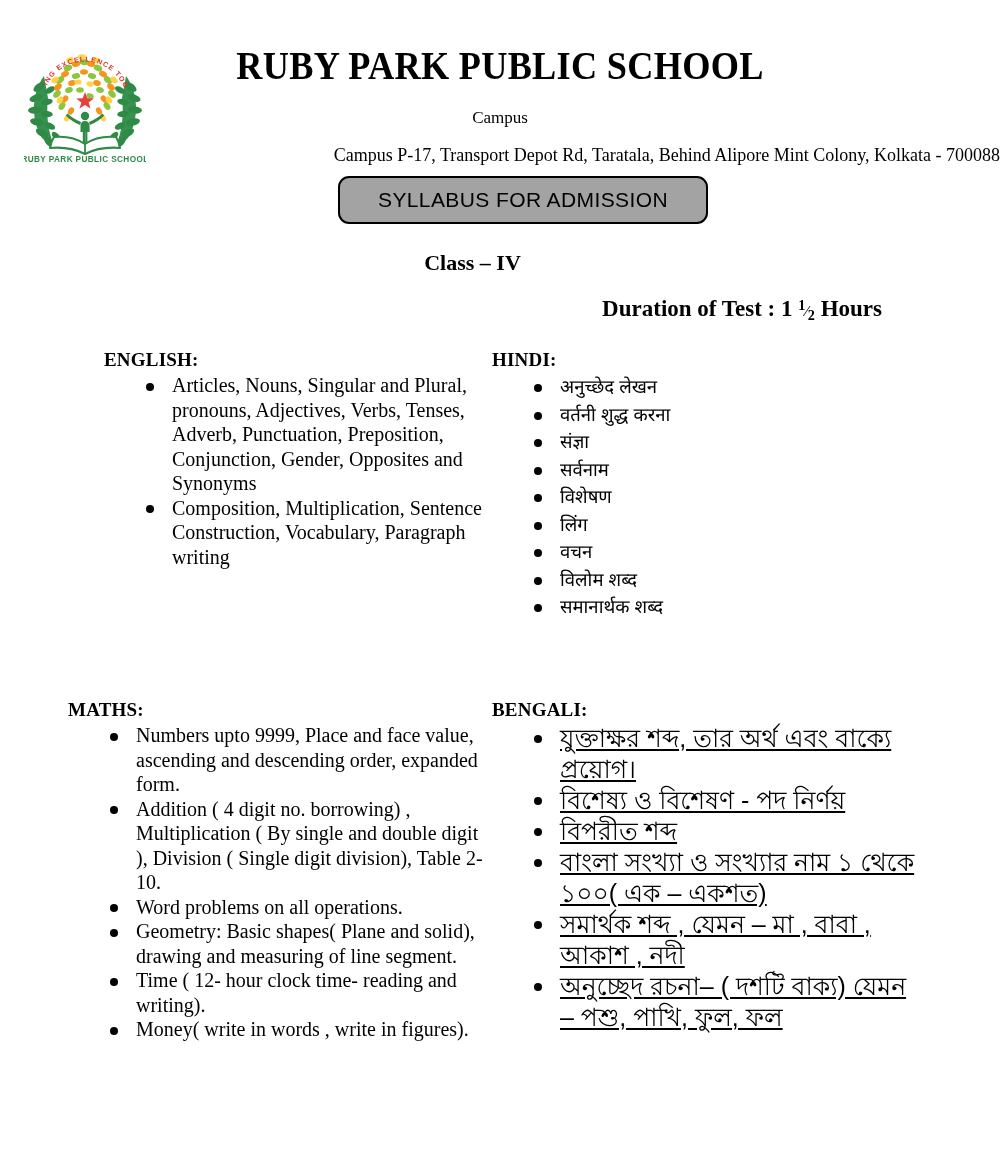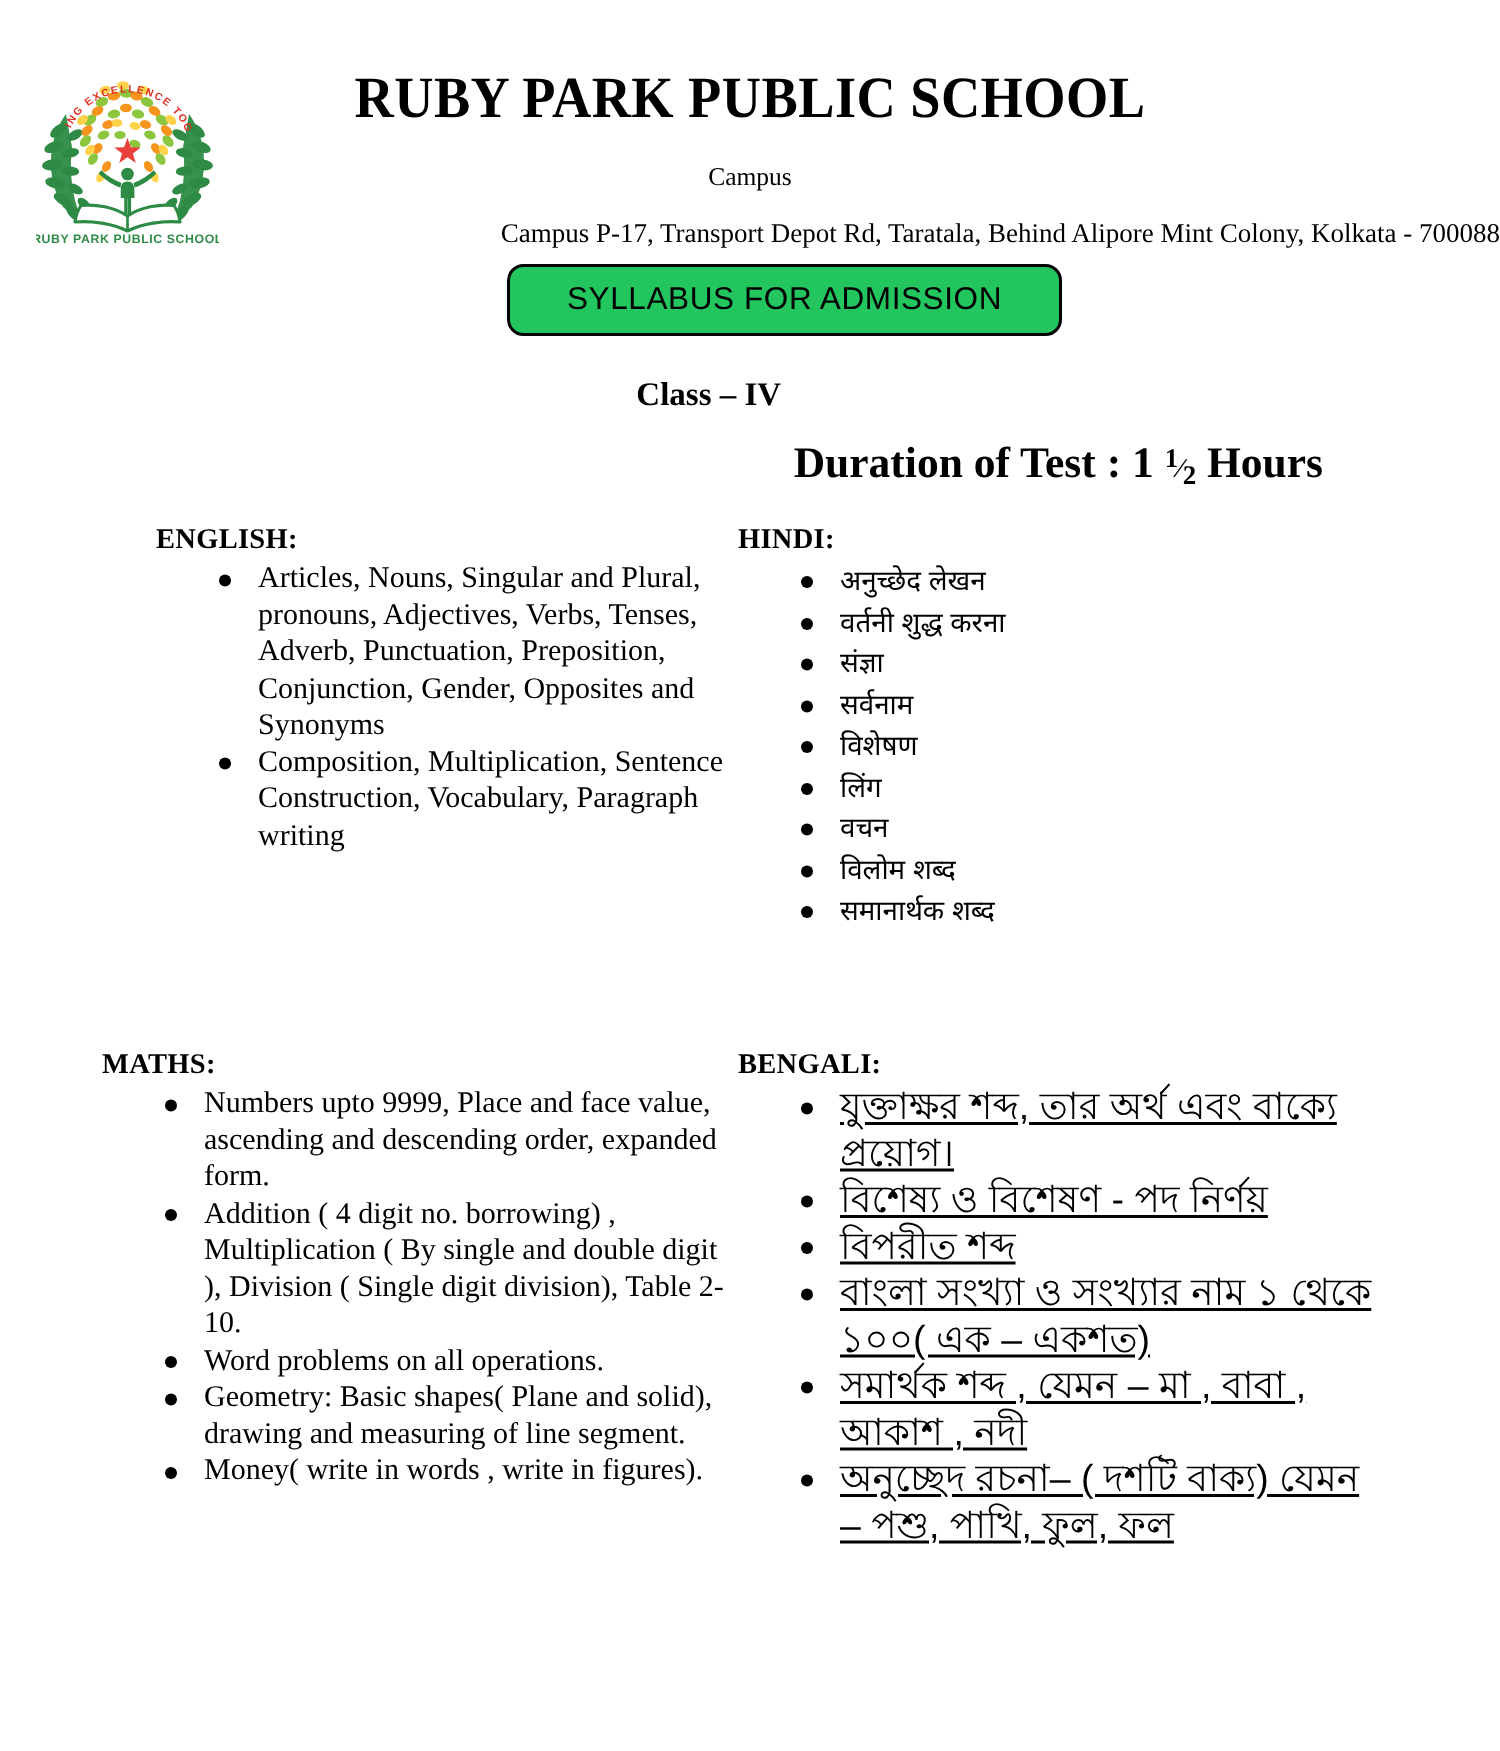--- a/index.html
+++ b/index.html
@@ -76,38 +76,38 @@
     height: 100%;
     box-sizing: border-box;
     border: 2px solid #000;
     border-radius: 11px;
     display: flex;
     align-items: center;
     justify-content: center;
     font-family: "Liberation Sans", "DejaVu Sans", sans-serif;
     font-size: 21px;
     letter-spacing: 0.4px;
-    background: #22c55e;
+    background: #a3a3a3;
   }
 
   .class-line {
     position: absolute;
     left: 0;
     top: 250px;
     width: 945px;
     text-align: center;
     font-size: 22px;
     font-weight: bold;
     line-height: 26px;
   }
   .duration-line {
     position: absolute;
     right: 118px;
     top: 295px;
-    font-size: 29px;
+    font-size: 23px;
     font-weight: bold;
     line-height: 28px;
     white-space: nowrap;
   }
   .duration-line .frac {
     font-size: 0.62em;
     letter-spacing: 0;
   }
   .duration-line .frac sup,
   .duration-line .frac sub {
@@ -340,20 +340,21 @@
     </ul>
   </div>
 
   <div class="sec-maths">
     <div class="subject-head">MATHS:</div>
     <ul class="items">
       <li>Numbers upto 9999, Place and face value, ascending and descending order, expanded form.</li>
       <li>Addition ( 4 digit no. borrowing) , Multiplication ( By single and double digit ), Division ( Single digit division), Table  2-10.</li>
       <li>Word problems on all operations.</li>
       <li>Geometry: Basic shapes( Plane and solid), drawing and measuring of line segment.</li>
+      <li>Time ( 12- hour clock time- reading and writing).</li>
       <li>Money( write in words , write in figures).</li>
     </ul>
   </div>
 
   <div class="sec-bengali">
     <div class="subject-head">BENGALI:</div>
     <ul class="items indic bengali">
       <li>যুক্তাক্ষর শব্দ, তার অর্থ এবং বাক্যে প্রয়োগ।</li>
       <li>বিশেষ্য ও বিশেষণ - পদ নির্ণয়</li>
       <li>বিপরীত শব্দ</li>

